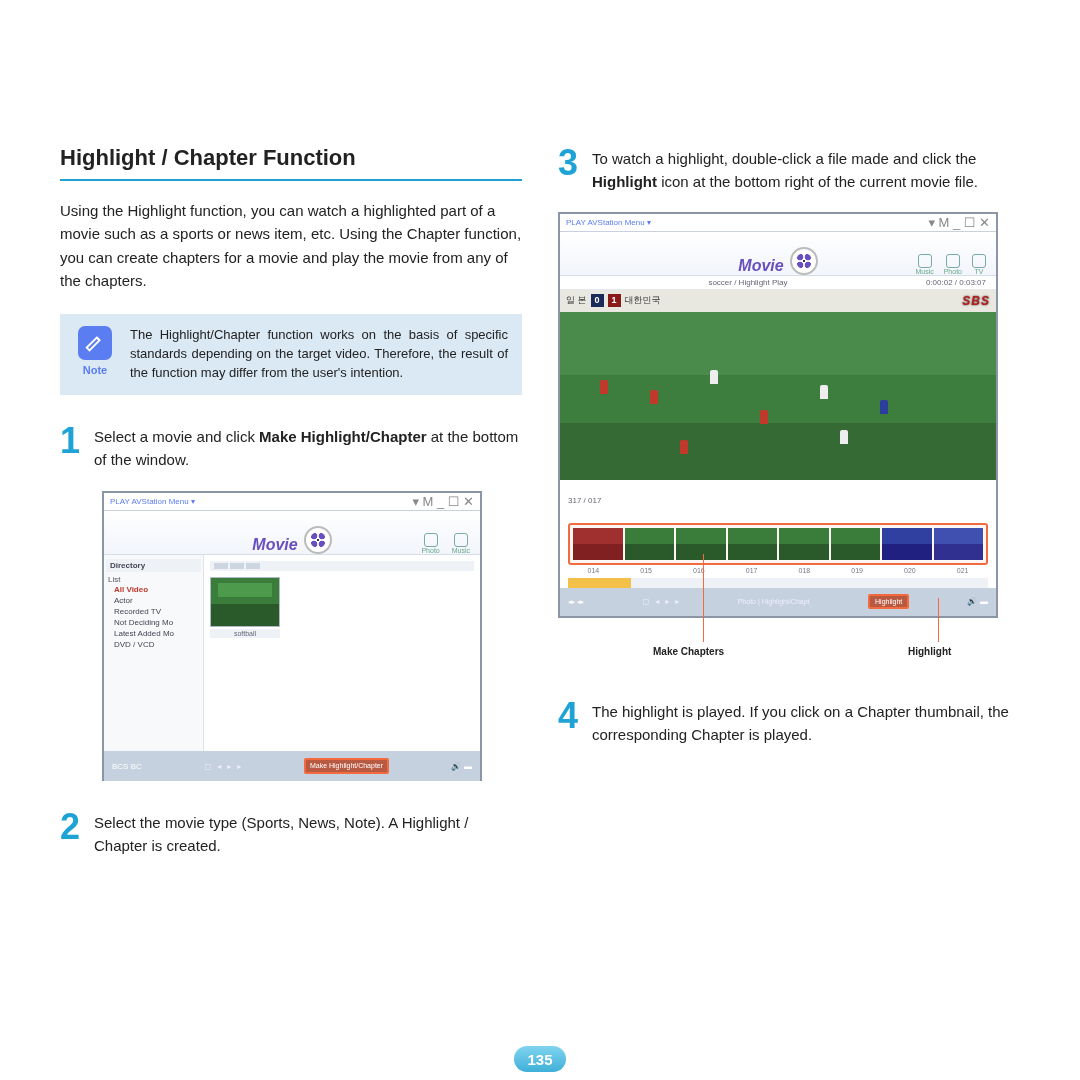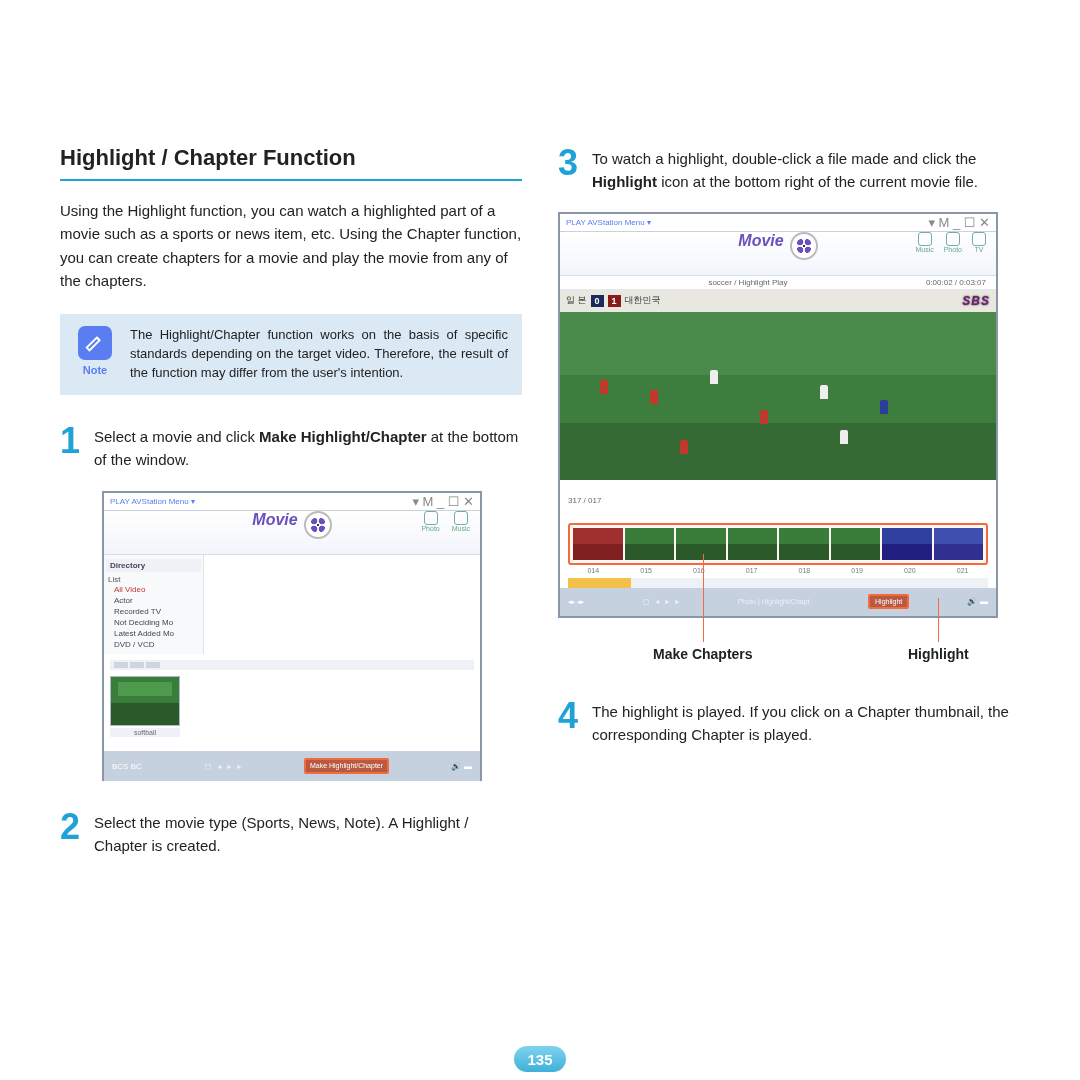--- a/index.html
+++ b/index.html
@@ -114,21 +114,21 @@
     font-size: 8px;
     color: #5a7df2;
     padding: 0 6px;
     justify-content: space-between;
   }
   .win-controls { display:flex; gap:4px; font-size:13px; color:#888;}
   .app-header {
     height: 44px;
     background: linear-gradient(#fff,#f2f5fb);
     display: flex;
-    align-items: flex-start;
+    align-items: flex-end;
     justify-content: center;
     gap: 6px;
     position: relative;
     border-bottom: 1px solid #d5dde6;
   }
   .movie-label { color:#6a4fbf; font-weight:bold; font-style:italic; font-size:16px;}
   .reel-icon {
     width: 28px; height: 28px; border-radius: 50%; background:#fff;
     border: 2px solid #bbb; position:relative;
   }
@@ -136,29 +136,29 @@
     content:''; position:absolute; inset:4px; border-radius:50%;
     background: radial-gradient(circle at 25% 25%, #6a4fbf 20%, transparent 21%),
                 radial-gradient(circle at 75% 25%, #6a4fbf 20%, transparent 21%),
                 radial-gradient(circle at 25% 75%, #6a4fbf 20%, transparent 21%),
                 radial-gradient(circle at 75% 75%, #6a4fbf 20%, transparent 21%),
                 radial-gradient(circle at 50% 50%, #333 12%, transparent 13%);
   }
   .header-icons { position:absolute; right:10px; display:flex; gap:12px;}
   .hicon { display:flex; flex-direction:column; align-items:center; font-size:7px; color:#6a8;}
   .hicon .glyph { width:14px; height:14px; border:1px solid #7aa; border-radius:3px;}
-  .shot1-body { display:flex; height: 196px; flex-direction: column; }
+  .shot1-body { display:flex; height: 196px; }
   .sidebar {
     width: 100px; background:#f7f9fb; border-right:1px solid #dde3ea;
     font-size:8px; color:#445; padding:4px 2px;
   }
   .sidebar-title { background:#eef2f7; padding:2px 4px; font-weight:bold; margin-bottom:3px;}
   .sidebar ul { list-style:none; }
   .sidebar li { padding:1px 0 1px 8px; }
-  .sidebar li.first { color:#c0392b; font-weight:normal;}
+  .sidebar li.first { color:#c0392b; font-weight:bold;}
   .content-area { flex:1; background:#fff; padding:6px; position:relative;}
   .mini-bar { height:10px; background:#eef2f7; margin-bottom:6px; display:flex; align-items:center; gap:2px; padding:0 4px;}
   .mini-bar span { width:14px; height:6px; background:#ccd5e0;}
   .thumb {
     width: 70px; height: 50px; border:1px solid #b0bac6;
     background: linear-gradient(#3a7d3a 55%, #2a5a2a 55%);
     position:relative;
   }
   .thumb::after { content:''; position:absolute; top:10%; left:10%; right:10%; height:30%; background:#4d9a4d;}
   .thumb-label { font-size:7px; text-align:center; color:#667; margin-top:2px; width:70px; background:#eef2f7; padding:1px 0;}
@@ -189,24 +189,24 @@
   }
   .video-frame {
     height: 190px; position:relative; overflow:hidden;
     background: linear-gradient(#4a8a4a 45%, #3d7d3d 45% 70%, #356a35 70%);
   }
   .score-strip {
     position:absolute; top:0; left:0; right:0; height:22px;
     background: #e8e8e0; display:flex; align-items:center;
     font-size:9px; color:#333; padding:0 6px; justify-content:space-between;
   }
-  .score-left { display:flex; align-items:center; gap:4px;}
+  .score-left { display:flex; gap:4px;}
   .score-left .num { background:#1a2a5a; color:#fff; padding:1px 4px; font-weight:bold;}
   .score-left .num2 { background:#8a1a1a; color:#fff; padding:1px 4px; font-weight:bold;}
-  .sbs-logo { font-size:12px; font-weight:bold; font-style:italic; color:#701a75; text-shadow:0 0 2px #333; letter-spacing:1px;}
+  .sbs-logo { font-size:12px; font-weight:bold; font-style:italic; color:#b91c1c; text-shadow:0 0 2px #333; letter-spacing:1px;}
   .player { position:absolute; width:8px; height:14px; background:#c0392b; border-radius:2px 2px 0 0;}
   .player.w { background:#eee;}
   .player.b { background:#2c3e9c;}
   .chapter-info { font-size:8px; color:#667; padding:16px 8px;}
   .chapter-strip {
     margin: 2px 8px 0 8px; border:2px solid #f36a3e; border-radius:3px;
     padding: 3px; display:flex; gap:2px; background:#fdf6f3;
   }
   .chap-thumb {
     flex:1; height:32px; background:linear-gradient(#3a7d3a 50%, #2a5a2a 50%);
@@ -224,21 +224,21 @@
     background:#b85a42; color:#fff; font-size:7px; padding:2px 5px;
     border:2px solid #f36a3e; border-radius:2px;
   }
   .callout-row {
     position:relative; height:52px; margin-top:0;
   }
   .callout-line {
     position:absolute; width:1px; background:#f36a3e;
   }
   .callout-label {
-    position:absolute; font-size:14px; font-weight:bold; color:#222;
+    position:absolute; font-size:10px; font-weight:bold; color:#222;
   }
 
   
   .page-num-wrap {
     position:absolute; bottom:8px; left:50%; transform:translateX(-50%);
     width:52px; height:26px; border-radius:13px;
     background: linear-gradient(#7fd3ef,#3fb0d8);
     display:flex; align-items:center; justify-content:center;
     color:#fff; font-weight:bold; font-size:15px;
   }

